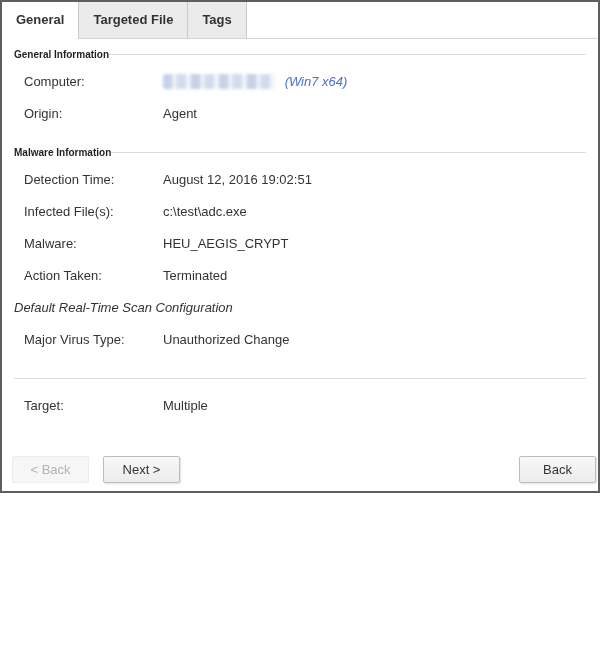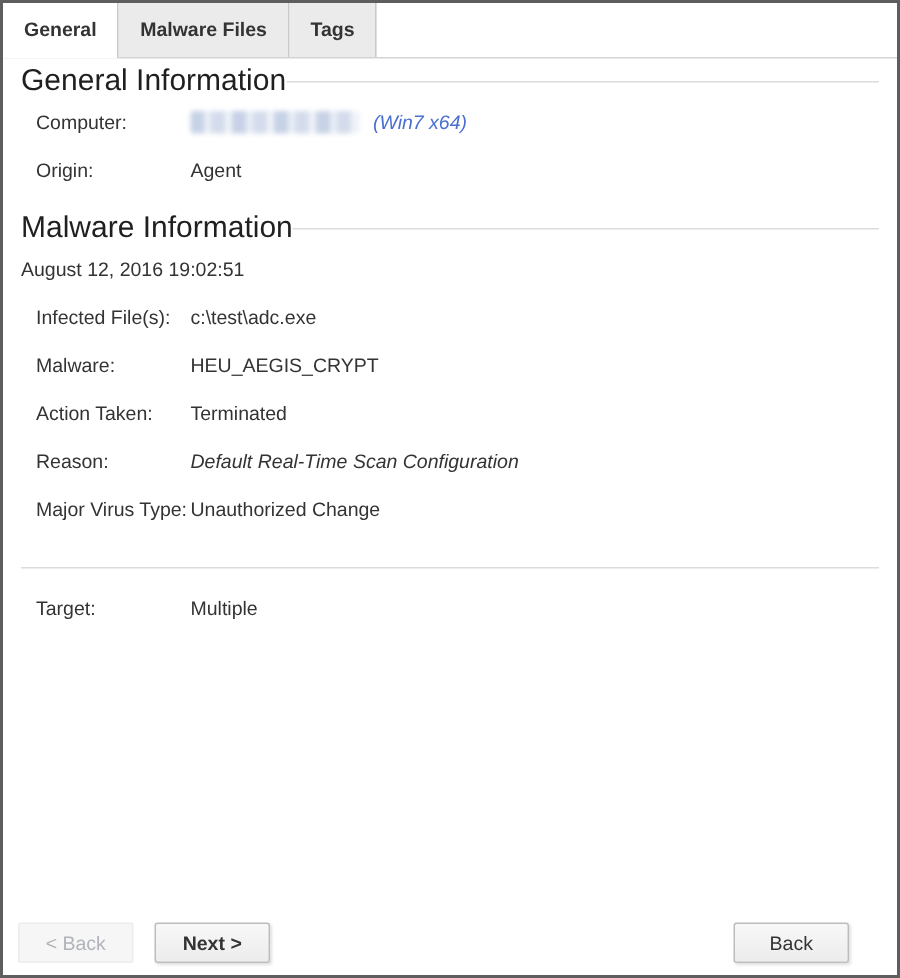--- a/index.html
+++ b/index.html
@@ -8,21 +8,21 @@
     --tab-inactive-bg:#ebebeb;
     --tab-border:#c9c9c9;
     --rule:#dcdcdc;
     --text:#333333;
     --title:#1f1f1f;
   }
   *{box-sizing:border-box;}
   html,body{margin:0;padding:0;background:#fff;}
   body{font-family:"Liberation Sans",sans-serif;color:var(--text);}
   .dialog{
-    width:600px;height:652px;
+    width:600px;height:493px;
     border:2px solid var(--dialog-border);
     background:#fff;
     display:flex;flex-direction:column;
     overflow:hidden;
   }
   
   .tabbar{display:flex;border-bottom:1px solid #d4d4d4;flex-shrink:0;}
   .tab{
     height:36px;line-height:36px;
     padding:0 14px;
@@ -33,70 +33,70 @@
   }
   .tab.active{background:#fff;position:relative;}
   .tab.active::after{
     content:"";position:absolute;left:0;right:0;bottom:-1px;height:1px;background:#fff;
   }
   
   .content{flex:1;padding:0 12px;overflow:hidden;}
   .section-title{
     display:flex;align-items:center;
     margin-top:12px;height:22px;
-    font-size:20px;font-weight:normal;color:var(--title);
+    font-size:10px;font-weight:bold;color:var(--title);
     white-space:nowrap;
   }
   .section-title.first{margin-top:4px;}
   .section-title .rule{flex:1;height:1px;background:var(--rule);}
-  .row{display:flex;align-items:center;height:32px;font-size:13px;}
+  .row{display:flex;align-items:center;height:32px;font-size:13px;gap:36px;}
   .row .label{width:113px;padding-left:10px;flex-shrink:0;color:var(--text);}
   .row .value{color:var(--text);}
   a.link{color:var(--link);text-decoration:none;cursor:pointer;font-style:italic;}
   .redacted{
     display:inline-block;width:112px;height:15px;
     vertical-align:-3px;margin-right:6px;border-radius:2px;
     background:repeating-linear-gradient(90deg,
       #c7d2e6 0px,#c7d2e6 9px,
       #e9eef6 9px,#e9eef6 14px,
       #d4dcec 14px,#d4dcec 23px,
       #f0f3f8 23px,#f0f3f8 28px);
     filter:blur(1.6px);
   }
   
   .footer{
     margin-top:auto;flex-shrink:0;
     display:flex;align-items:flex-start;
-    padding:0 32px 8px 10px;
+    padding:0 2px 8px 10px;
   }
   .btn{
     min-width:77px;height:27px;
     padding:0 14px;
     font-family:"Liberation Sans",sans-serif;
     font-size:13px;color:var(--text);text-align:center;
     background:linear-gradient(#f8f8f8,#ececec);
     border:1px solid #bdbdbd;border-radius:2px;
     box-shadow:1px 1px 2px rgba(0,0,0,0.12);
     cursor:pointer;
   }
   .btn.disabled{
     background:#f6f6f6;color:#b0b4ba;
     border-color:#ececec;box-shadow:none;cursor:default;
   }
-  .btn.next{margin-left:14px;font-weight:bold;}
+  .btn.next{margin-left:14px;}
   .spacer{flex:1;}
 </style>
 </head>
 <body>
 
 <div class="dialog">
 
   <div class="tabbar">
     <div class="tab active">General</div>
-    <div class="tab">Malware Files</div>
+    <div class="tab">Targeted File</div>
     <div class="tab">Tags</div>
   </div>
 
   <div class="content">
 
     <div class="section-title first">
       <span>General Information</span>
       <span class="rule"></span>
     </div>
     <div class="row">
@@ -109,36 +109,36 @@
     <div class="row">
       <span class="label">Origin:</span>
       <span class="value">Agent</span>
     </div>
 
     <div class="section-title">
       <span>Malware Information</span>
       <span class="rule"></span>
     </div>
     <div class="row">
+      <span class="label">Detection Time:</span>
       <span class="value">August 12, 2016 19:02:51</span>
     </div>
     <div class="row">
       <span class="label">Infected File(s):</span>
       <span class="value">c:\test\adc.exe</span>
     </div>
     <div class="row">
       <span class="label">Malware:</span>
       <span class="value">HEU_AEGIS_CRYPT</span>
     </div>
     <div class="row">
       <span class="label">Action Taken:</span>
       <span class="value">Terminated</span>
     </div>
     <div class="row">
-      <span class="label">Reason:</span>
       <a class="value link">Default Real-Time Scan Configuration</a>
     </div>
     <div class="row">
       <span class="label">Major Virus Type:</span>
       <span class="value">Unauthorized Change</span>
     </div>
 
     <div class="section-title">
       <span class="rule"></span>
     </div>

